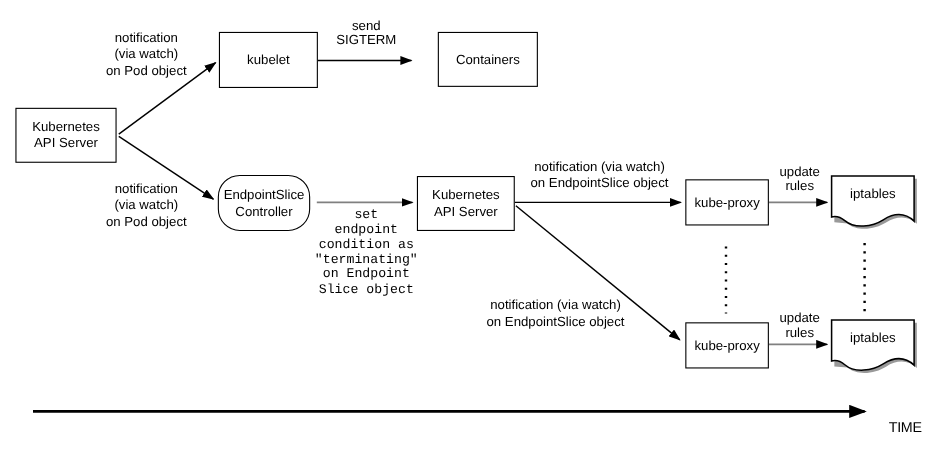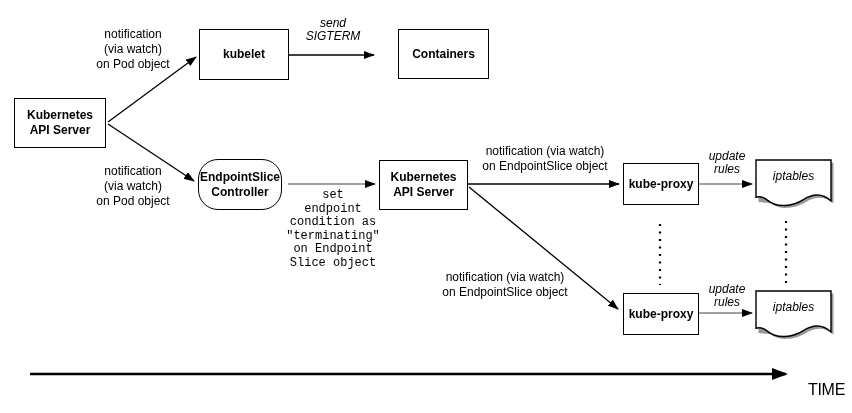--- a/index.html
+++ b/index.html
@@ -4,33 +4,33 @@
 <style>
   html,body{margin:0;padding:0;background:#fff;}
   .canvas{
     position:relative;width:852px;height:413px;background:#fff;overflow:hidden;
     font-family:"Liberation Sans",sans-serif;color:#000;
   }
   .canvas svg.wires{position:absolute;left:0;top:0;}
   .node{
     position:absolute;display:flex;align-items:center;justify-content:center;
     border:1.4px solid #000;background:#fff;text-align:center;
-    font-size:12px;line-height:1.25;white-space:pre-line;box-sizing:border-box;font-weight:bold;
+    font-size:12px;line-height:1.25;white-space:pre-line;box-sizing:border-box;
   }
   .lbl{
     position:absolute;text-align:center;font-size:12px;line-height:15px;
     white-space:pre-line;
   }
-  .lbl.tight{line-height:13px;font-style:italic;}
+  .lbl.tight{line-height:13px;}
   .lbl.set6{line-height:13.5px;}
   .doc-label{
-    position:absolute;text-align:center;font-size:12px;white-space:pre-line;font-style:italic;
+    position:absolute;text-align:center;font-size:12px;white-space:pre-line;
   }
   .time-label{
-    position:absolute;font-size:16px;letter-spacing:-0.3px;
+    position:absolute;font-size:13px;letter-spacing:-0.3px;
   }
 </style>
 </head>
 <body>
 
 <div class="canvas">
 
   <svg class="wires" width="852" height="413" viewBox="0 0 852 413">
     <defs>
       <marker id="ah" markerUnits="userSpaceOnUse" markerWidth="11" markerHeight="8" refX="10" refY="4" orient="auto">

